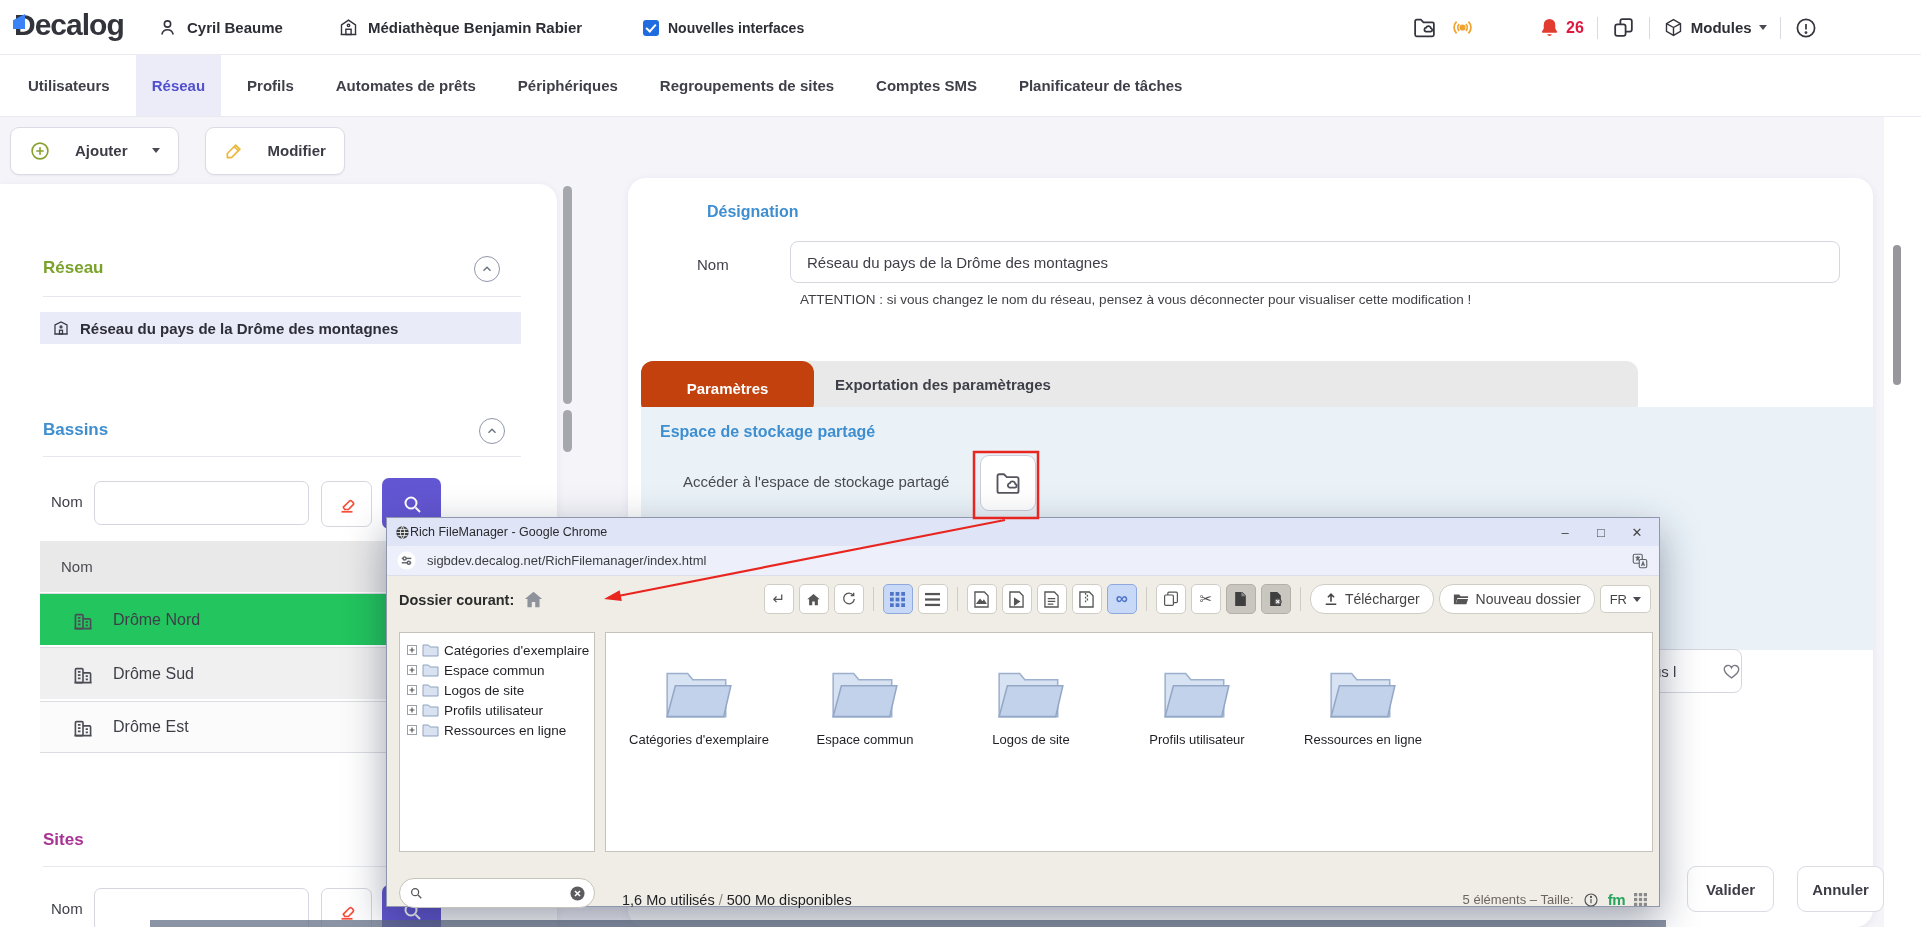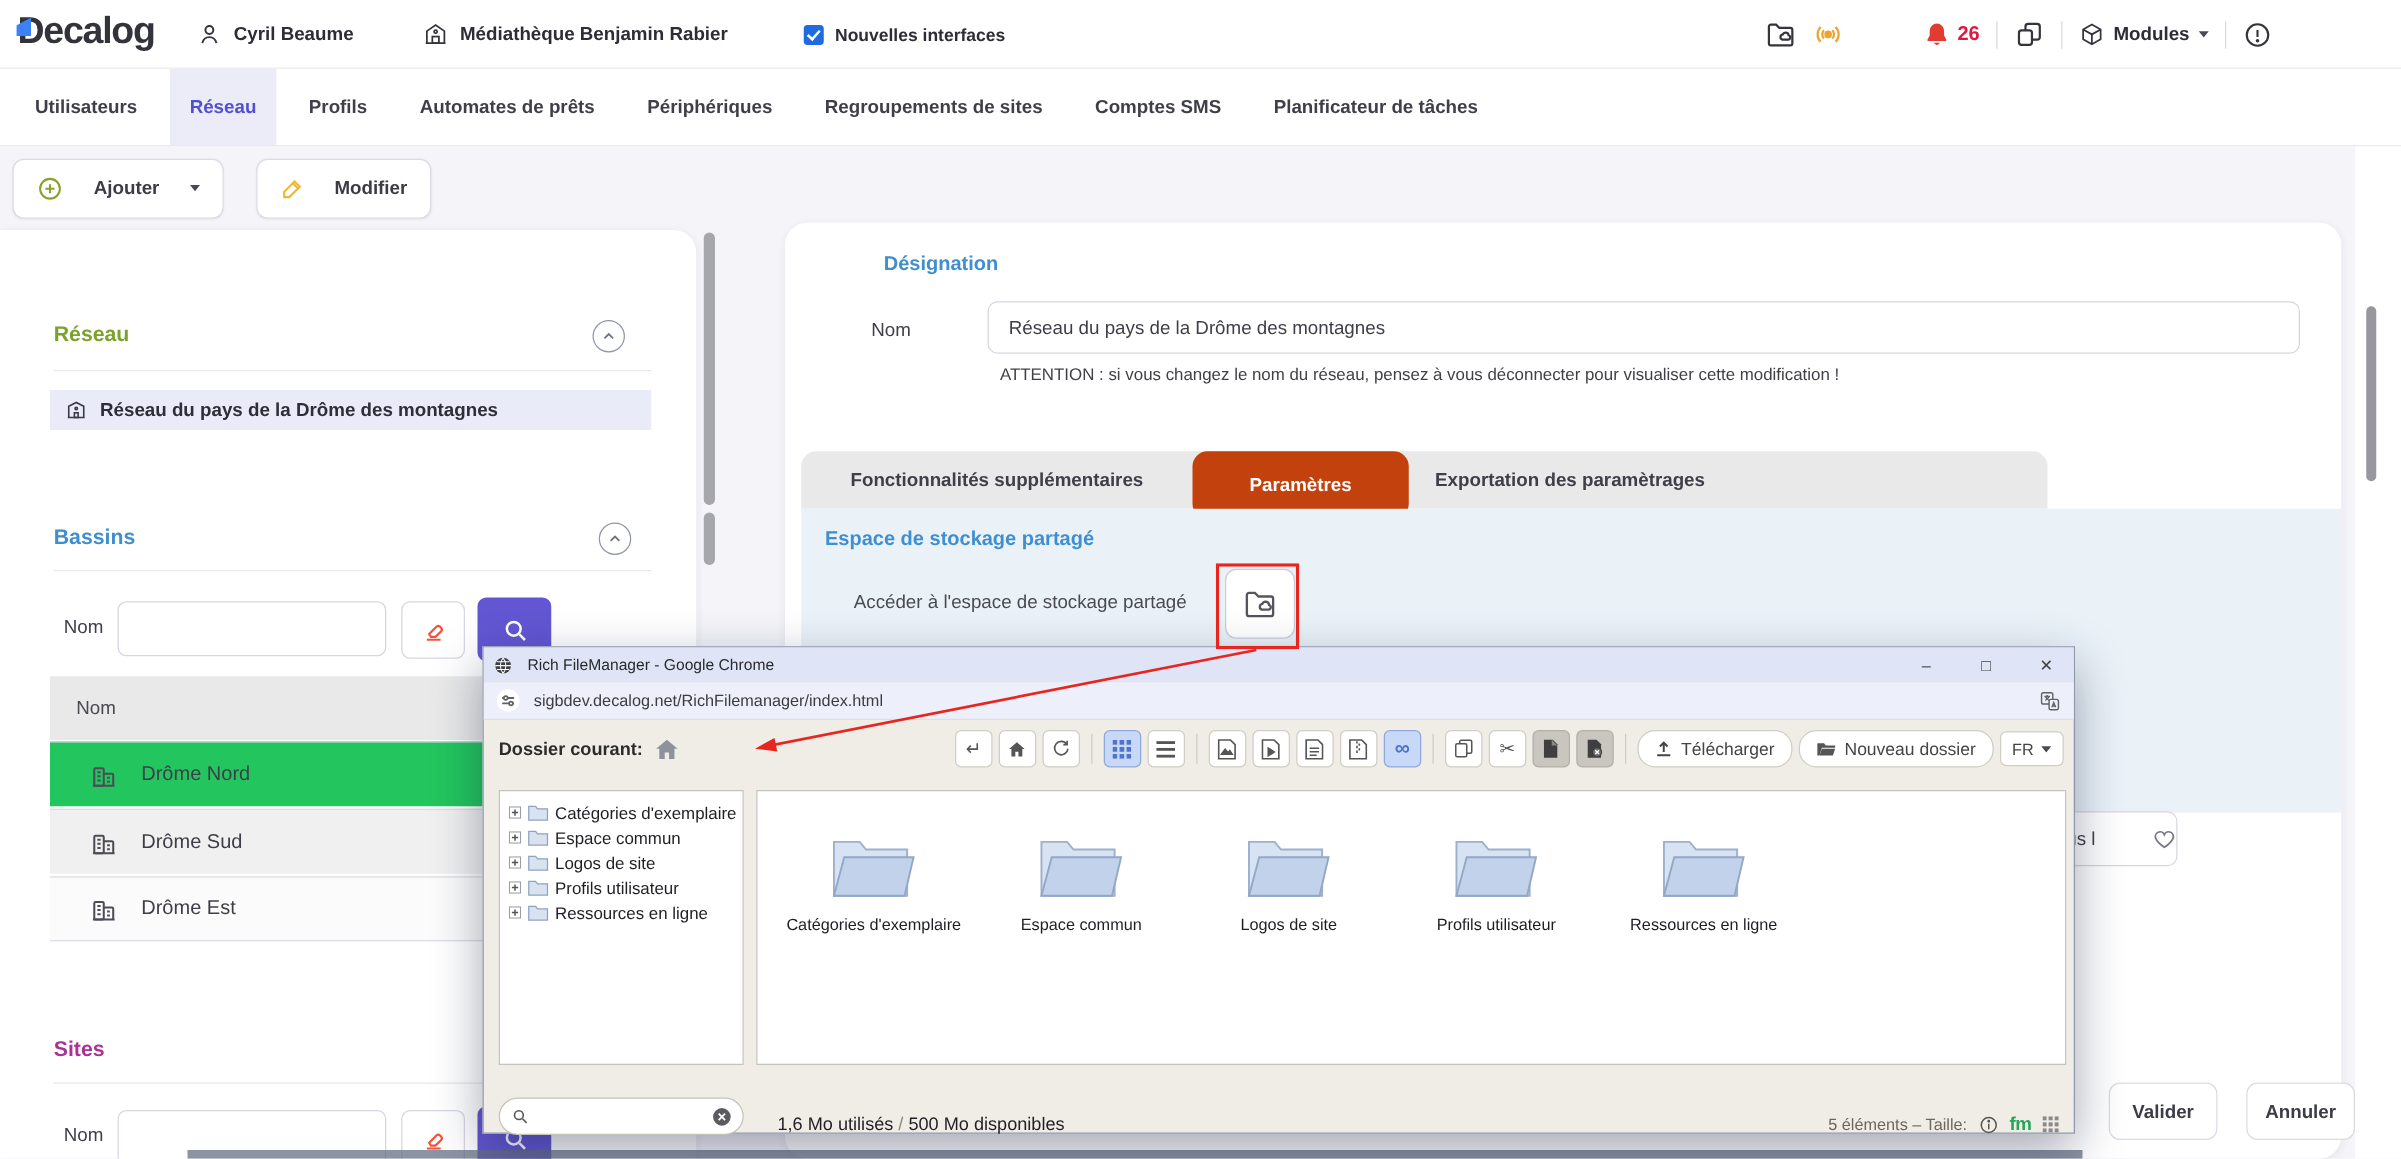--- a/index.html
+++ b/index.html
@@ -54,21 +54,21 @@
 .partial-box { position:absolute; left:1024px; top:471px; width:90px; height:44px; background:#fff; border:1px solid #d6d6e0; border-radius:8px; display:flex; align-items:center; justify-content:space-between; gap:10px; font-size:15px; color:#3f3f49; }
 .form-btn { position:absolute; width:87px; height:46px; background:#fff; border:1px solid #dbdbe5; border-radius:9px; font-size:15px; font-weight:600; color:#3c3c46; display:flex; align-items:center; justify-content:center; cursor:pointer; }
 
 
 .inner-thumb { position:absolute; left:563px; width:9px; background:#a6a6ad; border-radius:5px; z-index:2; }
 .page-scroll-track { position:absolute; left:1884px; top:55px; width:37px; height:872px; background:#fff; }
 .page-scroll-thumb { position:absolute; left:1893px; top:190px; width:8px; height:140px; background:#97979d; border-radius:4px; }
 
 
 .popup { position:absolute; left:386px; top:517px; width:1274px; height:390px; border:1px solid #8e97ac; background:#f0ede7; box-shadow:0 14px 38px rgba(20,30,60,.4); z-index:10; }
-.p-titlebar { height:28px; background:#dfe5f7; display:flex; align-items:center; padding:0 4px 0 8px; gap:12px; }
+.p-titlebar { height:28px; background:#dfe5f7; display:flex; align-items:center; padding:0 4px 0 8px; gap:0; }
 .p-title { font-size:12.5px; color:#2a2a2e; flex:1; }
 .winbtn { width:36px; height:26px; display:flex; align-items:center; justify-content:center; font-size:13px; color:#444; cursor:pointer; }
 .p-urlbar { height:30px; background:#edf0fa; border-bottom:1px solid #dcdeea; display:flex; align-items:center; padding:0 10px; gap:11px; }
 .p-url { font-size:13px; color:#3c3c40; flex:1; }
 .p-body { position:relative; height:332px; }
 .p-folderline { position:absolute; left:12px; top:14px; display:flex; align-items:center; gap:9px; font-size:14.5px; font-weight:700; color:#2c2c2c; }
 .p-toolbar { position:absolute; right:8px; top:8px; display:flex; align-items:center; gap:5px; }
 .tb { width:30px; height:30px; background:#fff; border:1px solid #d0cdc5; border-radius:5px; display:flex; align-items:center; justify-content:center; font-size:15px; color:#555; cursor:pointer; }
 .tb.on { background:#c7d9f7; border-color:#8fa8dd; color:#4f74c8; }
 .tb.off { background:#c9c6c0; border-color:#b3b0a8; }
@@ -312,21 +312,20 @@
 <div class="inner-thumb" style="top:186px; height:218px;"></div>
 <div class="inner-thumb" style="top:410px; height:42px;"></div>
 
 <div class="right-card">
   <div class="blue-title" style="left:79px; top:25px;">Désignation</div>
   <span style="position:absolute; left:69px; top:78px; font-size:15px; color:#3f3f49;">Nom</span>
   <input class="nom-input" value="Réseau du pays de la Drôme des montagnes" style="">
   <div class="warning">ATTENTION : si vous changez le nom du réseau, pensez à vous déconnecter pour visualiser cette modification !</div>
 
   <div class="tabbar">
-    <div class="tab" style="width:313px;">Fonctionnalités supplémentaires</div>
     <div class="tab active" style="width:173px;">Paramètres</div>
     <div class="tab" style="width:258px;">Exportation des paramètrages</div>
   </div>
 
   <div class="tab-content">
     <div class="blue-title" style="left:19px; top:16px;">Espace de stockage partagé</div>
   </div>
   <span style="position:absolute; left:55px; top:295px; font-size:15px; color:#4a4a52;">Accéder à l'espace de stockage partagé</span>
   <div class="folder-btn">
     <span>

